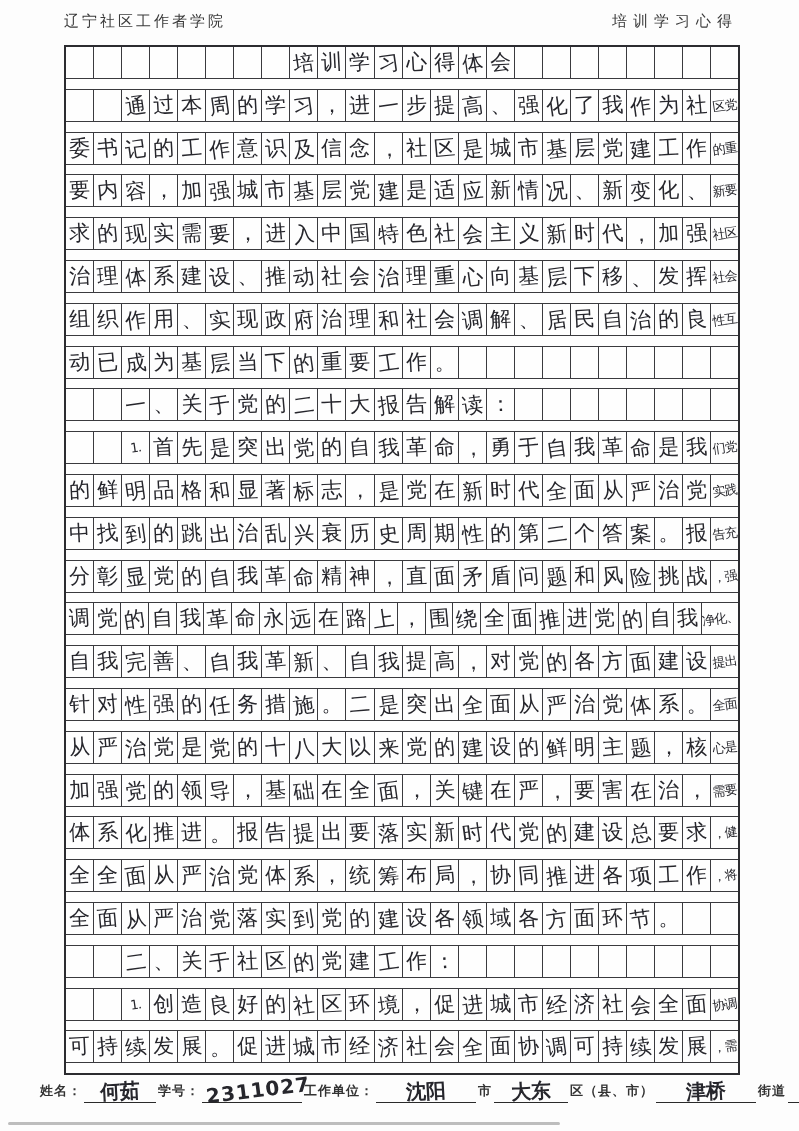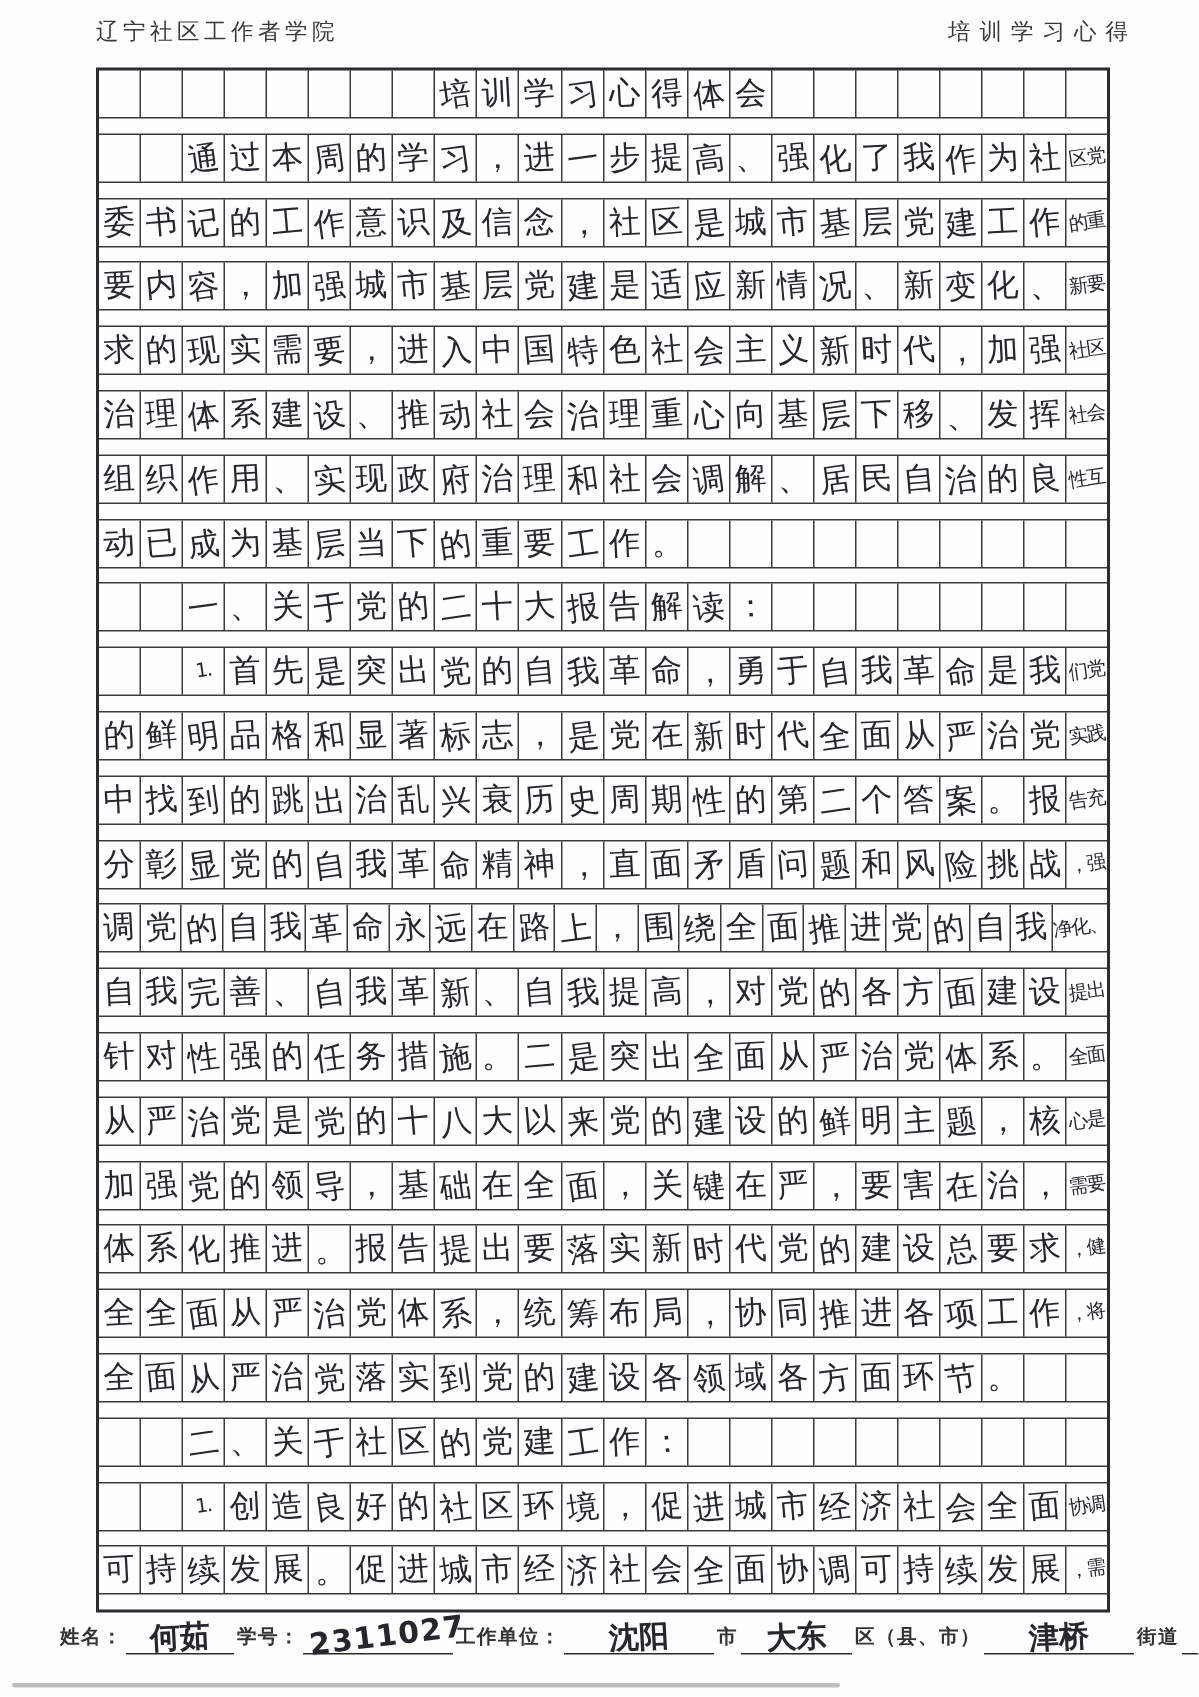--- a/index.html
+++ b/index.html
@@ -1,21 +1,21 @@
 <!DOCTYPE html>
 <html><head>
 <meta charset="utf-8">
 <style>
   html,body{margin:0;padding:0;background:#ffffff;}
   .page{position:relative;width:799px;height:1131px;background:#fdfdfd;overflow:hidden;
         font-family:"Liberation Serif",serif;}
   
   .hdr{position:absolute;top:12px;font-size:15px;color:#3a3a3a;letter-spacing:3px;}
   .hdr-left{left:64px;}
-  .hdr-right{left:632px;letter-spacing:6px;}
+  .hdr-right{left:612px;letter-spacing:6px;}
   
   .grid{position:absolute;left:64px;top:45px;width:676px;height:1030px;
         border:2px solid #2c2c30;box-sizing:border-box;background:#fefefe;
         display:flex;flex-direction:column;}
   .cellrow{display:flex;height:31px;border-top:1px solid #3a3a3e;border-bottom:1px solid #3a3a3e;}
   .cellrow:first-child{border-top:none;}
   .gaprow{flex:1 1 auto;}
   .cell{flex:1;border-right:1px solid #3a3a3e;overflow:visible;}
   .cell:last-child{border-right:none;}
   .ch{display:block;text-align:center;font-size:21px;line-height:30px;

